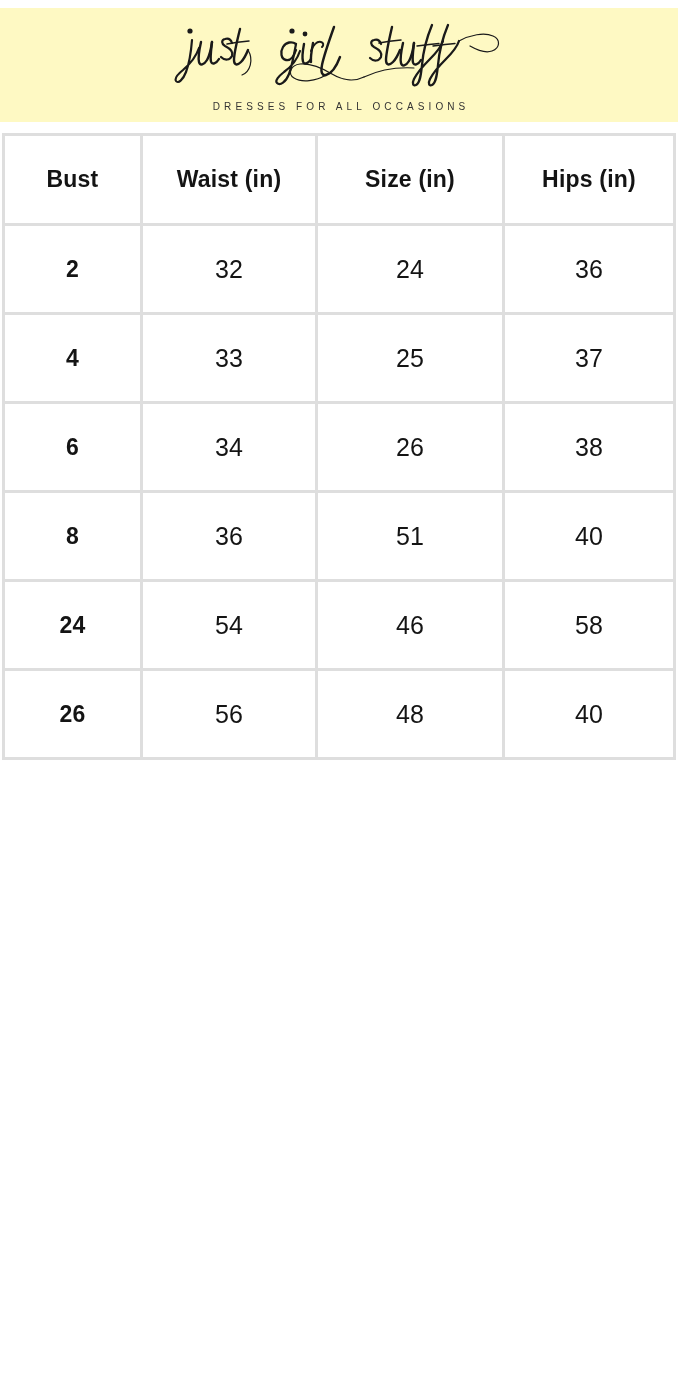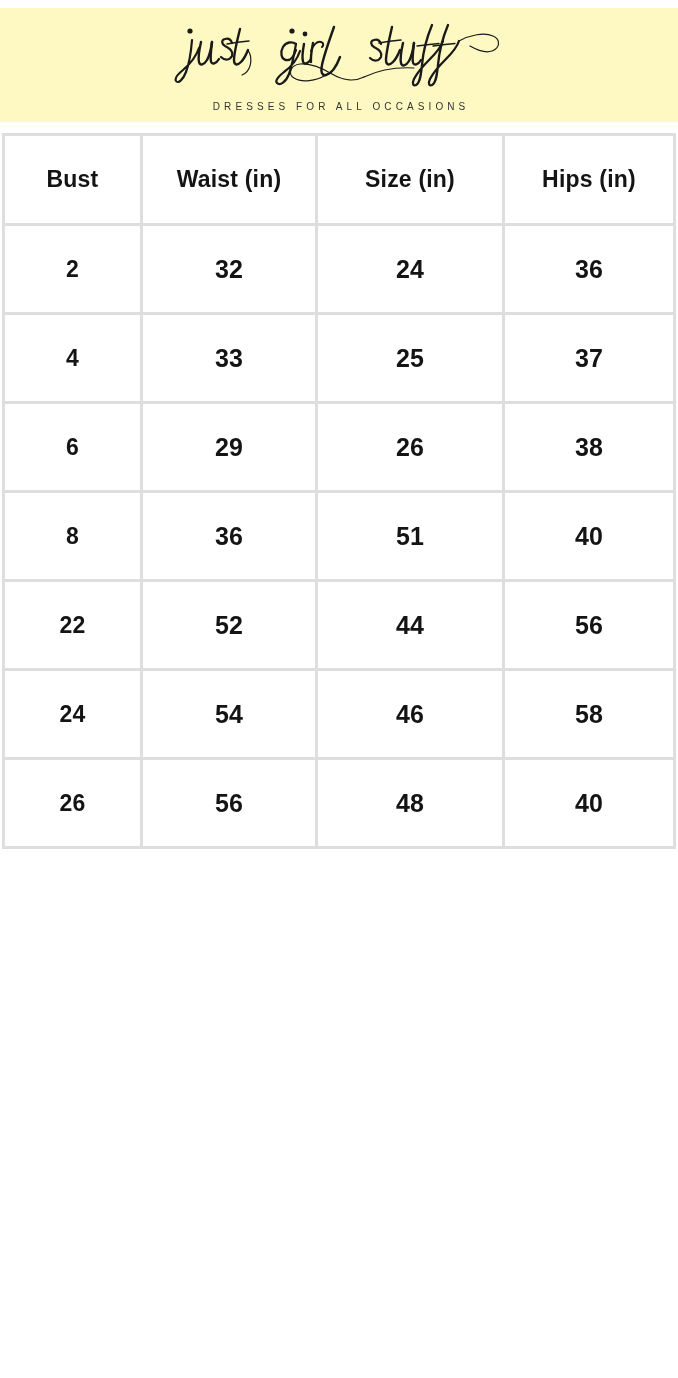--- a/index.html
+++ b/index.html
@@ -96,21 +96,21 @@
   table.size-table thead th {
     height: 90px;
     font-size: 23px;
     font-weight: 700;
     letter-spacing: 0.2px;
   }
 
   table.size-table tbody td {
     height: 89px;
     font-size: 25px;
-    font-weight: 700;
+    font-weight: 400;
     letter-spacing: 0.2px;
   }
 
   table.size-table tbody td.size-cell {
     font-weight: 700;
     font-size: 23px;
   }
 </style>
 </head>
 <body>
@@ -196,37 +196,31 @@
           <td>36</td>
         </tr>
         <tr>
           <td class="size-cell">4</td>
           <td>33</td>
           <td>25</td>
           <td>37</td>
         </tr>
         <tr>
           <td class="size-cell">6</td>
-          <td>29</td>
+          <td>34</td>
           <td>26</td>
           <td>38</td>
         </tr>
         <tr>
           <td class="size-cell">8</td>
           <td>36</td>
           <td>51</td>
           <td>40</td>
         </tr>
         <tr>
-          <td class="size-cell">22</td>
-          <td>52</td>
-          <td>44</td>
-          <td>56</td>
-        </tr>
-        <tr>
           <td class="size-cell">24</td>
           <td>54</td>
           <td>46</td>
           <td>58</td>
         </tr>
         <tr>
           <td class="size-cell">26</td>
           <td>56</td>
           <td>48</td>
           <td>40</td>

